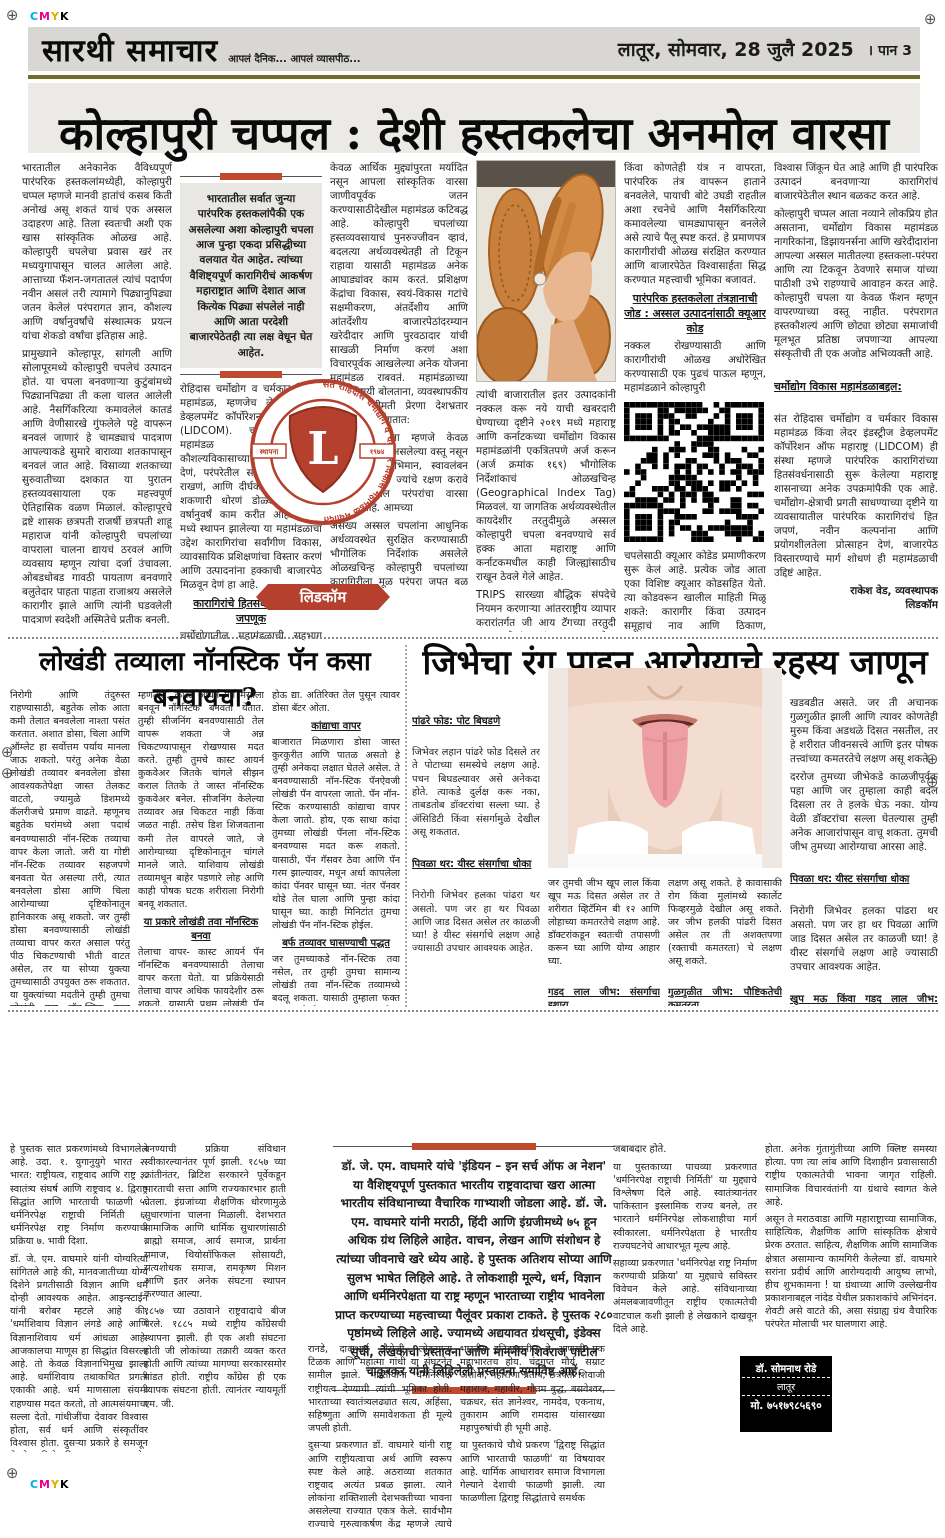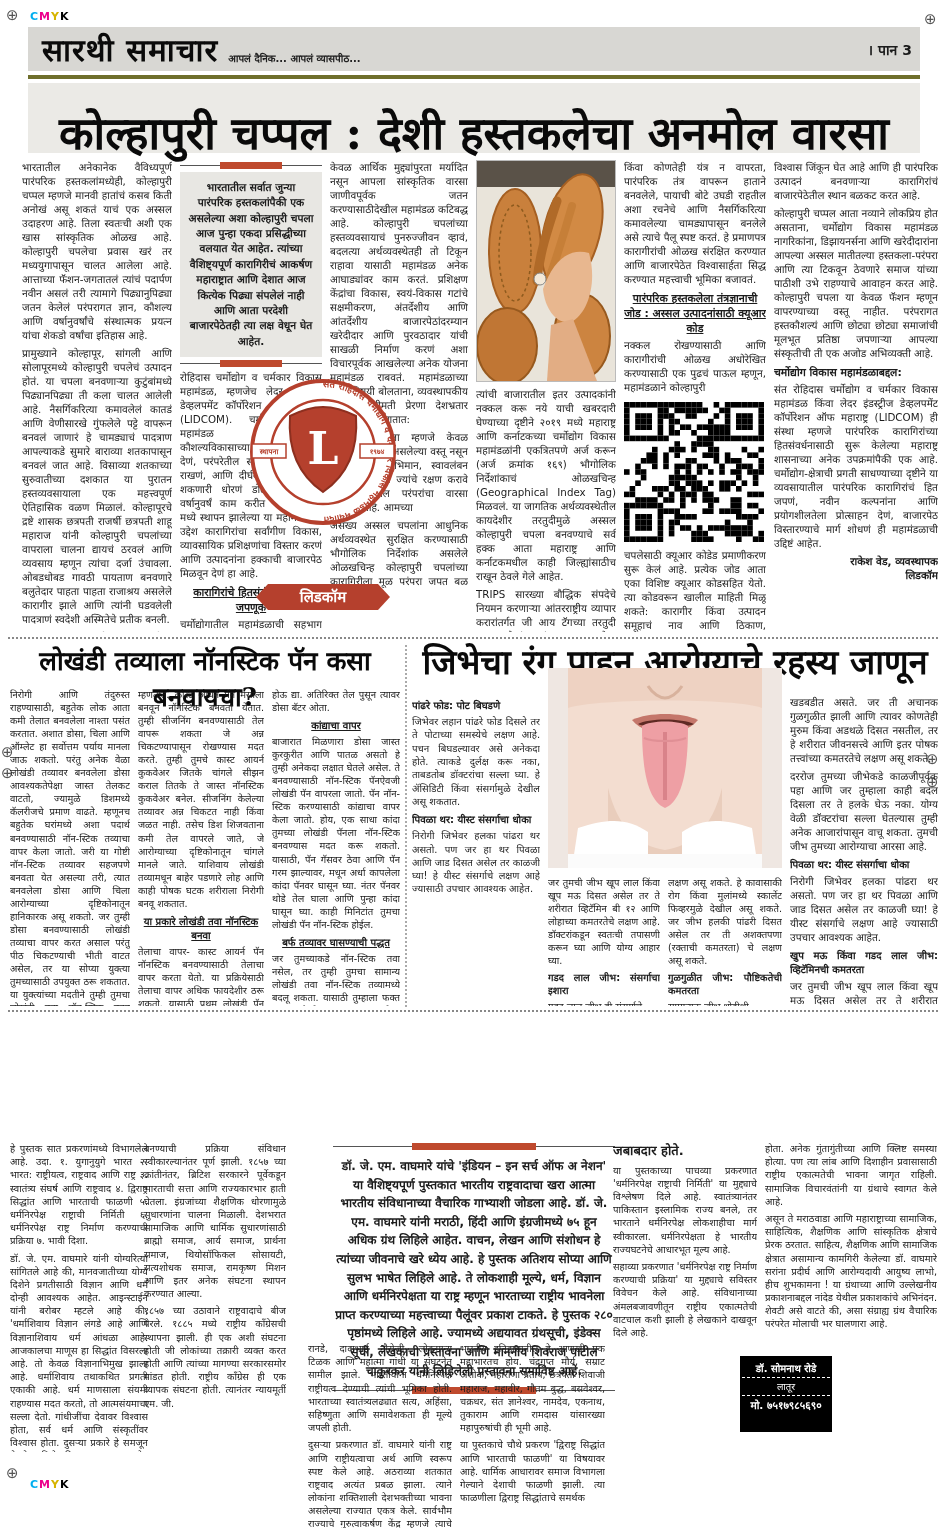--- a/index.html
+++ b/index.html
@@ -15,21 +15,21 @@
   .tagline{font-size:10px;font-weight:bold;color:#222;}
   .dateline{font-size:19px;font-weight:900;white-space:nowrap;}
   .pageno{font-size:14px;font-weight:bold;white-space:nowrap;}
   .rule-olive{position:absolute;background:#6e6e2b;}
   .hband{position:absolute;background:#ebeae6;display:flex;align-items:center;justify-content:center;}
   .h1{font-weight:900;text-align:center;color:#0a0a0a;font-family:"DejaVu Serif",serif;}
   .col{position:absolute;overflow:hidden;text-align:justify;}
   .bt{font-size:10.3px;line-height:1.36;margin:0 0 4px 0;}
   .bt::first-letter{padding-left:0;}
   .sub{font-size:10.8px;font-weight:bold;text-align:center;margin:3px 0;text-decoration:underline;}
-  .sub-l{font-size:10.8px;font-weight:bold;margin:3px 0;}
+  .sub-l{font-size:10.8px;font-weight:bold;margin:18px 0;text-decoration:underline;}
   .pq{background:#e8e7e3;padding:8px 8px;text-align:center;}
   .pq .pqt{font-size:10.6px;font-weight:bold;line-height:1.45;}
   .pqbar{position:relative;height:7px;margin:3px 0;}
   .pqbar::before{content:"";position:absolute;left:0;right:0;top:3px;height:1px;background:#555;}
   .pqbar::after{content:"";position:absolute;left:28%;width:44%;top:0;height:7px;background:#bf4a2e;}
   .photo-frame{border:1px solid #bbb;}
   .dotted-h{position:absolute;border-top:2px dotted #888;}
   .dotted-v{position:absolute;border-left:2px dotted #aaa;}
   .sign{font-size:10.5px;font-weight:bold;text-align:right;}
   .introbox{position:absolute;text-align:center;}
@@ -56,36 +56,37 @@
     <span style="color:#00aeef">C</span><span style="color:#ec008c">M</span><span style="color:#d6b400">Y</span><span style="color:#000">K</span>
   </div>
   <div class="cmyk" style="left:30px;top:1478px;">
     <span style="color:#00aeef">C</span><span style="color:#ec008c">M</span><span style="color:#d6b400">Y</span><span style="color:#000">K</span>
   </div>
 
   <div class="band" style="left:28px;top:27px;width:892px;height:44px;display:flex;align-items:center;">
     <div class="masthead-title" style="margin-left:14px;">सारथी समाचार</div>
     <div class="tagline" style="margin-left:10px;align-self:flex-end;margin-bottom:6px;">आपलं दैनिक... आपलं व्यासपीठ...</div>
     <div style="margin-left:auto;display:flex;align-items:center;gap:14px;margin-right:8px;">
+      <div class="dateline">लातूर, सोमवार, 28 जुलै 2025</div>
       <div class="pageno">। पान 3</div>
     </div>
   </div>
   <div class="rule-olive" style="left:28px;top:75px;width:892px;height:4px;"></div>
 
   <div class="hband" style="left:28px;top:83px;width:892px;height:70px;">
     <div class="h1" style="font-size:45px;margin-top:27px;">कोल्हापुरी चप्पल : देशी हस्तकलेचा अनमोल वारसा</div>
   </div>
 
   <div class="col" style="left:22px;top:160px;width:150px;height:472px;">
     <p class="bt">भारतातील अनेकानेक वैविध्यपूर्ण पारंपरिक हस्तकलांमध्येही, कोल्हापुरी चप्पल म्हणजे मानवी हातांचं कसब किती अनोखं असू शकतं याचं एक अस्सल उदाहरण आहे. तिला स्वतःची अशी एक खास सांस्कृतिक ओळख आहे. कोल्हापुरी चपलेचा प्रवास खरं तर मध्ययुगापासून चालत आलेला आहे. आत्ताच्या फॅशन-जगतातलं त्यांचं पदार्पण नवीन असलं तरी त्यामागे पिढ्यानुपिढ्या जतन केलेलं परंपरागत ज्ञान, कौशल्य आणि वर्षानुवर्षांचे संस्थात्मक प्रयत्न यांचा शेकडो वर्षांचा इतिहास आहे.</p>
     <p class="bt">प्रामुख्याने कोल्हापूर, सांगली आणि सोलापूरमध्ये कोल्हापुरी चपलेचं उत्पादन होतं. या चपला बनवणाऱ्या कुटुंबांमध्ये पिढ्यानपिढ्या ती कला चालत आलेली आहे. नैसर्गिकरित्या कमावलेलं कातडं आणि वेणीसारखे गुंफलेले पट्टे वापरून बनवलं जाणारं हे चामड्याचं पादत्राण आपल्याकडे सुमारे बाराव्या शतकापासून बनवलं जात आहे. विसाव्या शतकाच्या सुरुवातीच्या दशकात या पुरातन हस्तव्यवसायाला एक महत्त्वपूर्ण ऐतिहासिक वळण मिळालं. कोल्हापूरचे द्रष्टे शासक छत्रपती राजर्षी छत्रपती शाहू महाराज यांनी कोल्हापुरी चपलांच्या वापराला चालना द्यायचं ठरवलं आणि व्यवसाय म्हणून त्यांचा दर्जा उंचावला. ओबडधोबड गावठी पायताण बनवणारे बलुतेदार पाहता पाहता राजाश्रय असलेले कारागीर झाले आणि त्यांनी घडवलेली पादत्राणं स्वदेशी अस्मितेचे प्रतीक बनली.</p>
     <p class="bt">असा आपला हा मोलाचा सांस्कृतिक वारसा जतन करण्याच्या कामाची धुरा गेली अनेक दशकं सातत्याने आणि नेटाने वाहणारी सरकारी संस्था म्हणजे संत</p>
   </div>
 
-  <div class="col" style="left:180px;top:159px;width:142px;height:472px;">
+  <div class="col" style="left:180px;top:170px;width:142px;height:472px;">
     <div class="pqbar"></div>
     <div class="pq">
       <div class="pqt">भारतातील सर्वात जुन्या पारंपरिक हस्तकलांपैकी एक असलेल्या अशा कोल्हापुरी चपला आज पुन्हा एकदा प्रसिद्धीच्या वलयात येत आहेत. त्यांच्या वैशिष्ट्यपूर्ण कारागिरीचं आकर्षण महाराष्ट्रात आणि देशात आज कित्येक पिढ्या संपलेलं नाही आणि आता परदेशी बाजारपेठेतही त्या लक्ष वेधून घेत आहेत.</div>
     </div>
     <div class="pqbar"></div>
     <p class="bt">रोहिदास चर्मोद्योग व चर्मकार विकास महामंडळ, म्हणजेच लेदर इंडस्ट्रीज डेव्हलपमेंट कॉर्पोरेशन ऑफ महाराष्ट्र (LIDCOM). चर्मोद्योग विकास महामंडळ कारागीरांना कौशल्यविकासाच्या संधी निर्माण करून देणं, परंपरेतील सातत्य आणि दर्जा राखणं, आणि दीर्घकाळ टिकाव धरू शकणारी धोरणं डोळ्यांसमोर ठेवून वर्षानुवर्षं काम करीत आहे. १९७४ मध्ये स्थापन झालेल्या या महामंडळाचा उद्देश कारागिरांचा सर्वांगीण विकास, व्यावसायिक प्रशिक्षणांचा विस्तार करणं आणि उत्पादनांना हक्काची बाजारपेठ मिळवून देणं हा आहे.</p>
     <div class="sub">कारागिरांचे हितसंबंध, परंपरेचे जपणूक</div>
     <p class="bt">चर्मोद्योगातील महामंडळाची सहभाग परंपरा जतन केलेली आहे आणि नव्या पिढीला प्रोत्साहन देण्यासाठी विविध उपक्रम राबवले जातात.</p>
   </div>
 
@@ -570,21 +571,21 @@
   <div class="col" style="left:308px;top:1342px;width:144px;height:186px;">
     <p class="bt" style="font-size:9.7px;">रानडे, दादाभाई नौरोजी, लोकमान्य टिळक आणि महात्मा गांधी या संघटनेत सामील झाले. भारतीयांना धर्मनिरपेक्ष राष्ट्रीयत्व देण्याची त्यांची भूमिका होती. भारताच्या स्वातंत्र्यलढ्यात सत्य, अहिंसा, सहिष्णुता आणि समावेशकता ही मूल्ये जपली होती.</p>
     <p class="bt" style="font-size:9.7px;">दुसऱ्या प्रकरणात डॉ. वाघमारे यांनी राष्ट्र आणि राष्ट्रीयत्वाचा अर्थ आणि स्वरूप स्पष्ट केले आहे. अठराव्या शतकात राष्ट्रवाद अत्यंत प्रबळ झाला. त्याने लोकांना शक्तिशाली देशभक्तीच्या भावना असलेल्या राज्यात एकत्र केले. सार्वभौम राज्याचे गुरुत्वाकर्षण केंद्र म्हणजे त्याचे लोक.</p>
 
   </div>
   <div class="col" style="left:460px;top:1342px;width:145px;height:186px;">
     <p class="bt" style="font-size:9.7px;">भारतीय इतिहासातील हे आणखी एक महाभारतच होय. चंद्रगुप्त मौर्य, सम्राट अशोक, महाराणा प्रताप, छत्रपती शिवाजी महाराज, महावीर, गौतम बुद्ध, बसवेश्वर, चक्रधर, संत ज्ञानेश्वर, नामदेव, एकनाथ, तुकाराम आणि रामदास यांसारख्या महापुरुषांची ही भूमी आहे.</p>
     <p class="bt" style="font-size:9.7px;">या पुस्तकाचे चौथे प्रकरण 'द्विराष्ट्र सिद्धांत आणि भारताची फाळणी' या विषयावर आहे. धार्मिक आधारावर समाज विभागला गेल्याने देशाची फाळणी झाली. त्या फाळणीला द्विराष्ट्र सिद्धांताचे समर्थक</p>
   </div>
   <div class="col" style="left:613px;top:1142px;width:144px;height:386px;">
-    <p class="bt" style="font-size:13px;font-weight:bold;">जबाबदार होते.</p>
+    <p class="bt" style="font-size:10px;">जबाबदार होते.</p>
     <p class="bt" style="font-size:9.7px;">या पुस्तकाच्या पाचव्या प्रकरणात 'धर्मनिरपेक्ष राष्ट्राची निर्मिती' या मुद्द्याचे विश्लेषण दिले आहे. स्वातंत्र्यानंतर पाकिस्तान इस्लामिक राज्य बनले, तर भारताने धर्मनिरपेक्ष लोकशाहीचा मार्ग स्वीकारला. धर्मनिरपेक्षता हे भारतीय राज्यघटनेचे आधारभूत मूल्य आहे.</p>
     <p class="bt" style="font-size:9.7px;">सहाव्या प्रकरणात 'धर्मनिरपेक्ष राष्ट्र निर्माण करण्याची प्रक्रिया' या मुद्द्याचे सविस्तर विवेचन केले आहे. संविधानाच्या अंमलबजावणीतून राष्ट्रीय एकात्मतेची वाटचाल कशी झाली हे लेखकाने दाखवून दिले आहे.</p>
   </div>
   <div class="col" style="left:765px;top:1142px;width:172px;height:386px;">
     <p class="bt" style="font-size:9.7px;">होता. अनेक गुंतागुंतीच्या आणि क्लिष्ट समस्या होत्या. पण त्या लांब आणि दिशाहीन प्रवासासाठी राष्ट्रीय एकात्मतेची भावना जागृत राहिली. सामाजिक विचारवंतांनी या ग्रंथाचे स्वागत केले आहे.</p>
     <p class="bt" style="font-size:9.7px;">असून ते मराठवाडा आणि महाराष्ट्राच्या सामाजिक, साहित्यिक, शैक्षणिक आणि सांस्कृतिक क्षेत्राचे प्रेरक ठरतात. साहित्य, शैक्षणिक आणि सामाजिक क्षेत्रात असामान्य कामगिरी केलेल्या डॉ. वाघमारे सरांना प्रदीर्घ आणि आरोग्यदायी आयुष्य लाभो, हीच शुभकामना ! या ग्रंथाच्या आणि उल्लेखनीय प्रकाशनाबद्दल नांदेड येथील प्रकाशकांचे अभिनंदन. शेवटी असे वाटते की, असा संग्राह्य ग्रंथ वैचारिक परंपरेत मोलाची भर घालणारा आहे.</p>
   </div>
 
   <div class="creditbox" style="left:740px;top:1356px;width:88px;height:66px;">
     <div class="cn">डॉ. सोमनाथ रोडे</div>

